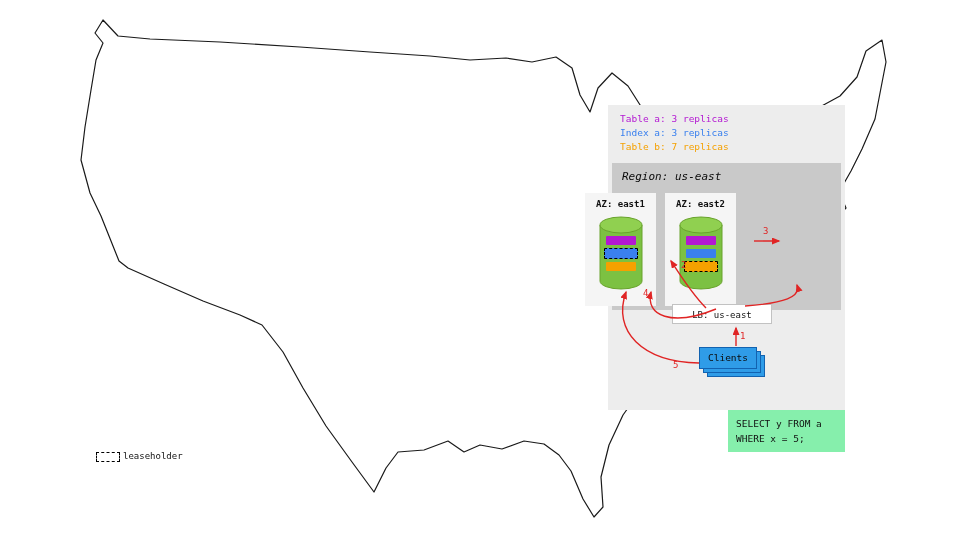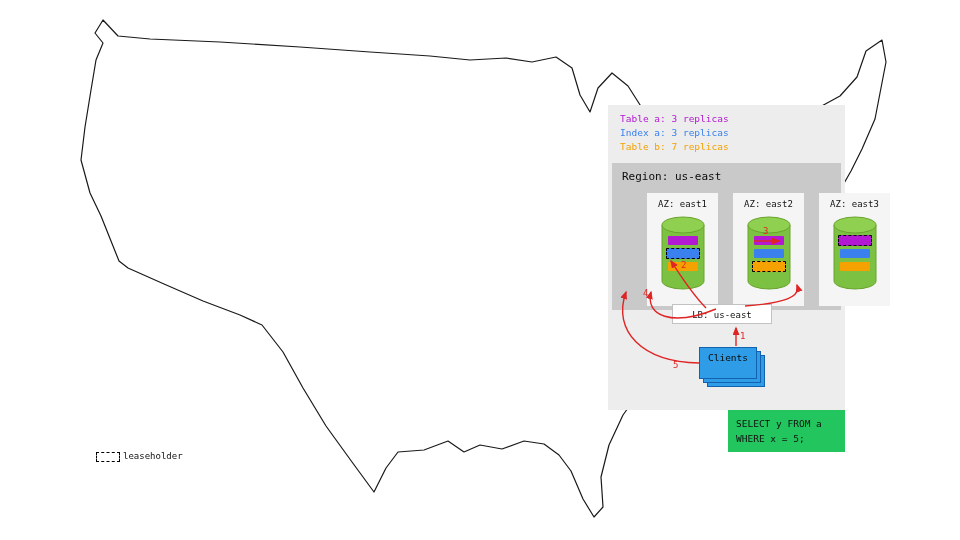--- a/index.html
+++ b/index.html
@@ -9,42 +9,42 @@
   }
   .abs{position:absolute;}
   
   #map-svg{left:0;top:0;z-index:1;}
   #us-outline{fill:#ffffff;stroke:#1a1a1a;stroke-width:1.2;stroke-linejoin:round;}
   
   #outer-panel{left:608px;top:105px;width:237px;height:305px;background:#ededed;z-index:2;}
   #legend{left:620px;top:112px;z-index:2;}
   .legend-item{font-size:9.5px;line-height:14px;white-space:pre;}
   #region-panel{left:612px;top:163px;width:229px;height:147px;background:#c9c9c9;z-index:2;}
-  #region-title{left:622px;top:170px;font-size:11px;z-index:2;color:#0b0b0b;}
-  #az-row{left:647px;top:193px;display:flex;gap:15px;z-index:2;}
+  #region-title{left:622px;top:170px;font-size:11px;z-index:2;color:#0b0b0b;font-style:italic;}
+  #az-row{left:585px;top:193px;display:flex;gap:9px;z-index:2;font-weight:bold;}
   .az{width:71px;height:113px;background:#f5f5f5;position:relative;}
   .az-label{text-align:center;font-size:9px;margin-top:6px;}
   .cylinder{position:relative;width:46px;height:74px;margin:7px auto 0;}
   .cyl-body{fill:var(--cylinder,#7cc142);stroke:#69a32c;stroke-width:1;}
   .cyl-top{fill:var(--cylinder-top,#90d050);stroke:#69a32c;stroke-width:1;}
   .bar{position:absolute;left:8px;width:30px;height:9px;border-radius:1px;box-sizing:border-box;}
   .bar1{top:20px}.bar2{top:33px}.bar3{top:46px}
   .bar.leaseholder{border:1.6px dashed #000;left:6px;width:34px;height:11px;margin-top:-1px;}
   
   #lb-box{left:672px;top:304px;width:100px;height:20px;background:#fff;border:1px solid #c2c2c2;
     line-height:20px;text-align:center;font-size:9px;z-index:2;box-sizing:border-box;}
   
   #clients{left:699px;top:347px;width:72px;height:34px;z-index:2;}
-  .client-layer{position:absolute;width:58px;height:32px;background:var(--clients-fill,#2f9ce8);
+  .client-layer{position:absolute;width:58px;height:22px;background:var(--clients-fill,#2f9ce8);
     border:1px solid #1262b0;box-sizing:border-box;}
   .client-layer.l3{left:8px;top:8px;}
   .client-layer.l2{left:4px;top:4px;}
   .client-layer.l1{left:0;top:0;text-align:center;line-height:20px;font-size:9.5px;color:#0b0b0b;}
   
-  #sql-box{left:728px;top:410px;width:117px;height:42px;background:#22c55e;z-index:2;
+  #sql-box{left:728px;top:410px;width:117px;height:42px;background:#86efac;z-index:2;
     font-size:9.5px;line-height:15px;padding:6px 0 0 8px;box-sizing:border-box;}
   
   #lh-swatch{left:96px;top:452px;width:24px;height:10px;background:#fff;border:1.4px dashed #000;z-index:2;box-sizing:border-box;}
   #lh-label{left:123px;top:451px;font-size:9px;z-index:2;}
   
   #arrows{left:0;top:0;z-index:3;pointer-events:none;}
   .arrow-path{fill:none;stroke:var(--arrow,#e02424);stroke-width:1.4;}
   .arrow-num{z-index:4;color:var(--arrow,#e02424);font-size:9px;}
   .n1{left:740px;top:331px}.n2{left:681px;top:260px}.n3{left:763px;top:226px}
   .n4{left:643px;top:288px}.n5{left:673px;top:360px}
@@ -99,32 +99,20 @@
         <svg width="46" height="74">
           <path class="cyl-body" d="M2,9 v56 a21,8 0 0 0 42,0 v-56"></path>
           <ellipse class="cyl-top" cx="23" cy="9" rx="21" ry="8"></ellipse>
         </svg>
         <div class="bar bar1" style="background-color: rgb(179, 24, 210);"></div>
         <div class="bar bar2" style="background-color: rgb(58, 128, 238);"></div>
         <div class="bar bar3 leaseholder" style="background-color: rgb(245, 161, 0);"></div>
       </div>
     </div>
 
-    <div class="az">
-      <div class="az-label">AZ: east3</div>
-      <div class="cylinder">
-        <svg width="46" height="74">
-          <path class="cyl-body" d="M2,9 v56 a21,8 0 0 0 42,0 v-56"></path>
-          <ellipse class="cyl-top" cx="23" cy="9" rx="21" ry="8"></ellipse>
-        </svg>
-        <div class="bar bar1 leaseholder" style="background-color: rgb(179, 24, 210);"></div>
-        <div class="bar bar2" style="background-color: rgb(58, 128, 238);"></div>
-        <div class="bar bar3" style="background-color: rgb(245, 161, 0);"></div>
-      </div>
-    </div>
 
   </div>
 
   <div class="abs" id="lb-box">LB: us-east</div>
 
   <div class="abs" id="clients">
     <div class="client-layer l3"></div>
     <div class="client-layer l2"></div>
     <div class="client-layer l1">Clients</div>
   </div>

